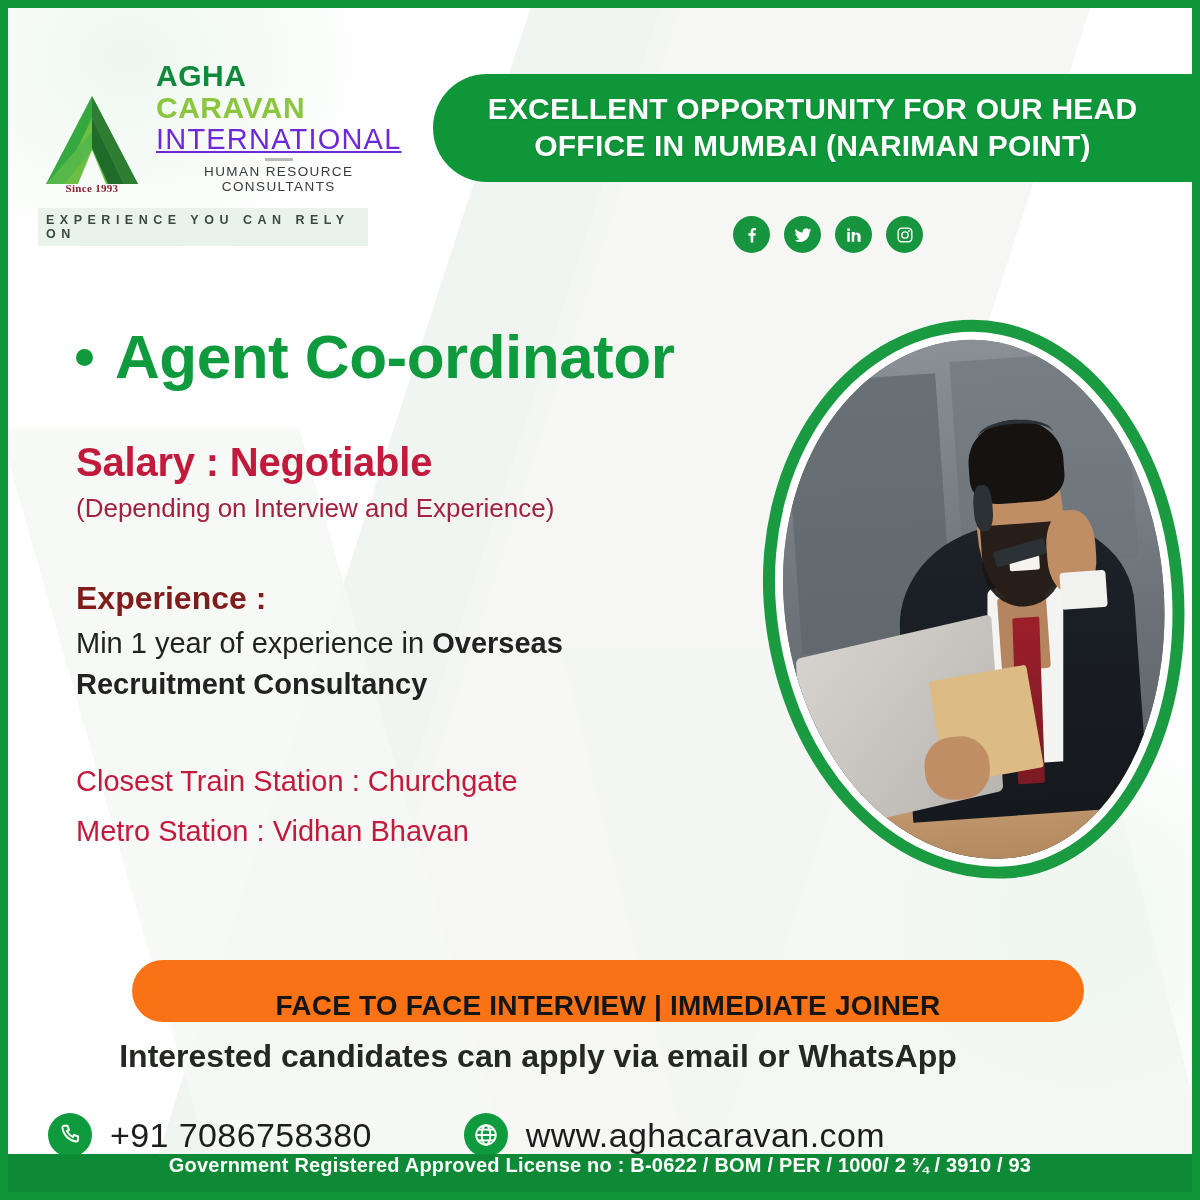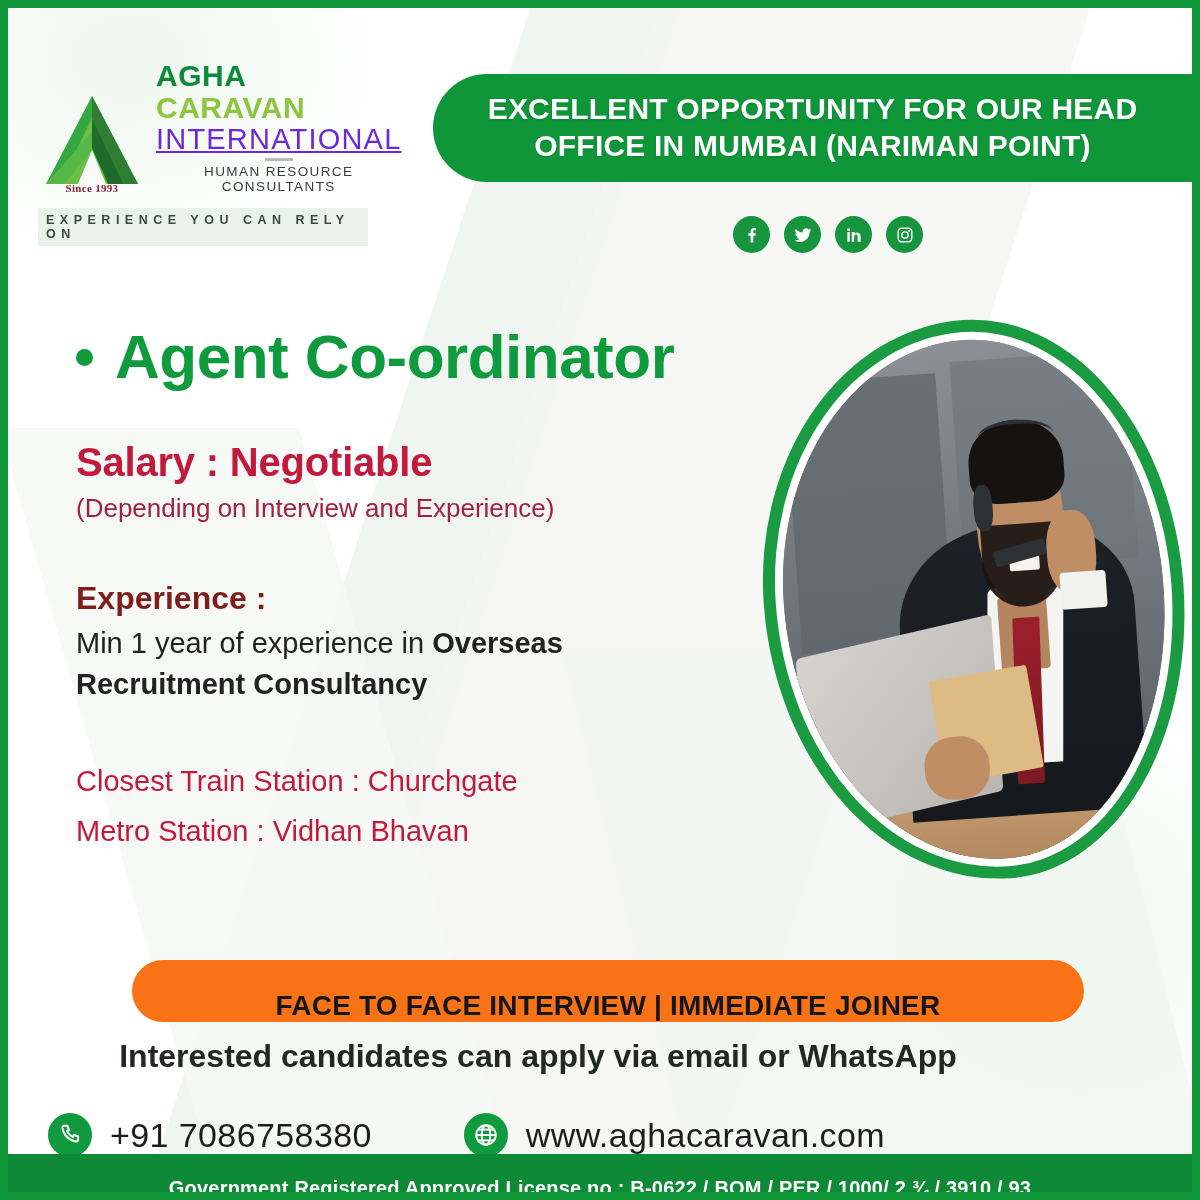--- a/index.html
+++ b/index.html
@@ -188,21 +188,21 @@
   .c-text { font-size:34px; color:#1d1d1d; letter-spacing:.4px; font-weight:400; }
   .c-gap { width:92px; }
 
   
   .seal { position:absolute; right:22px; top:1032px; width:118px; height:118px; z-index:4; }
   .seal svg { width:118px; height:118px; display:block; }
 
   
   .footer {
     position:absolute; left:-8px; right:-8px; bottom:-8px; height:46px;
-    background:#0E8A37; display:flex; align-items:flex-end; justify-content:center; z-index:5;
+    background:#0E8A37; display:flex; align-items:flex-start; justify-content:center; z-index:5;
   }
   .footer span { color:#ffffff; font-size:20px; font-weight:bold; letter-spacing:.2px; }
 </style>
 </head>
 <body>
 
 <div class="poster">
 
   <div class="bg-layer">
     <div class="glow-tl"></div>

